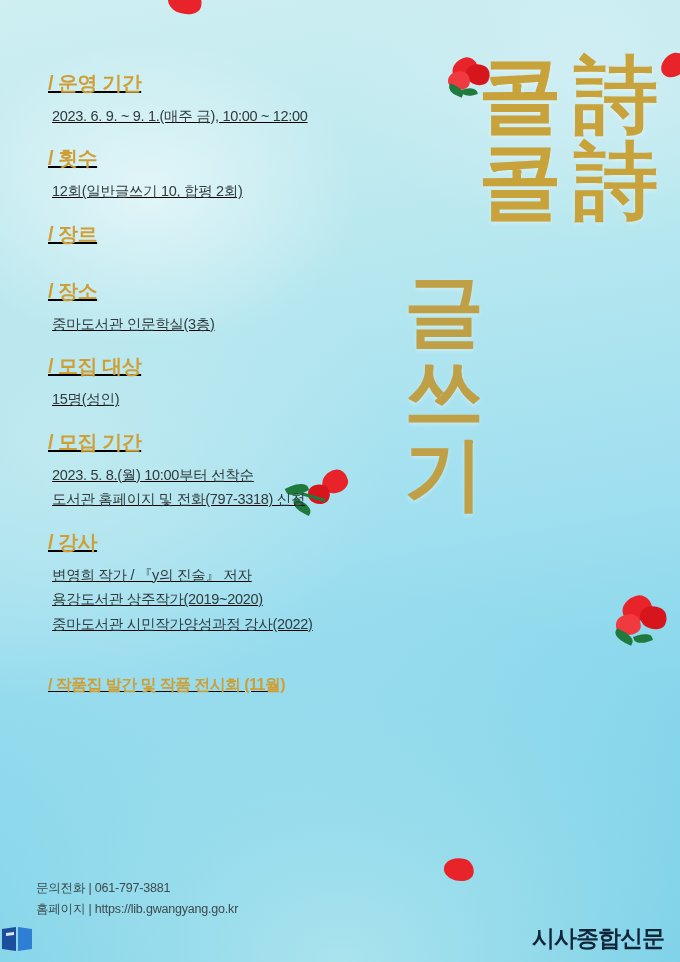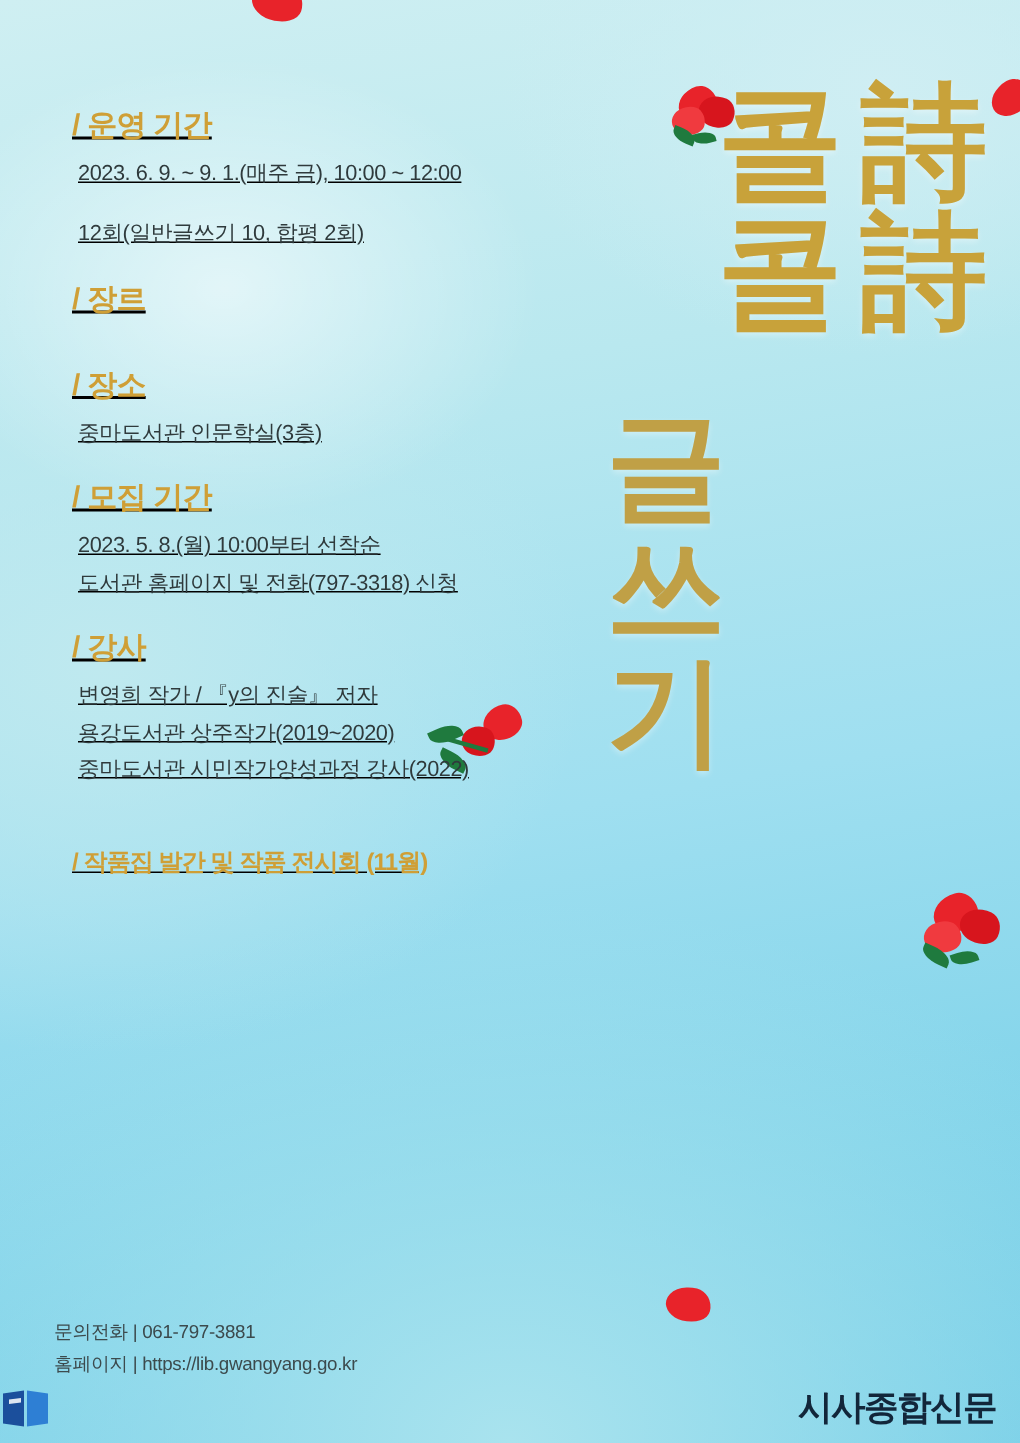--- a/index.html
+++ b/index.html
@@ -200,32 +200,37 @@
   </div>
 
   <div class="info">
 
     <div class="sec">
       <p class="sec-head">/ 운영 기간</p>
       <p class="sec-line">2023. 6. 9. ~ 9. 1.(매주 금), 10:00 ~ 12:00</p>
     </div>
 
     <div class="sec">
+      <p class="sec-head">/ 횟수</p>
       <p class="sec-line">12회(일반글쓰기 10, 합평 2회)</p>
     </div>
 
     <div class="sec gap-lg">
       <p class="sec-head">/ 장르</p>
     </div>
 
     <div class="sec">
       <p class="sec-head">/ 장소</p>
       <p class="sec-line">중마도서관 인문학실(3층)</p>
     </div>
 
+    <div class="sec">
+      <p class="sec-head">/ 모집 대상</p>
+      <p class="sec-line">15명(성인)</p>
+    </div>
 
     <div class="sec">
       <p class="sec-head">/ 모집 기간</p>
       <p class="sec-line">2023. 5. 8.(월) 10:00부터 선착순</p>
       <p class="sec-line">도서관 홈페이지 및 전화(797-3318) 신청</p>
     </div>
 
     <div class="sec">
       <p class="sec-head">/ 강사</p>
       <p class="sec-line">변영희 작가 / 『y의 진술』 저자</p>

